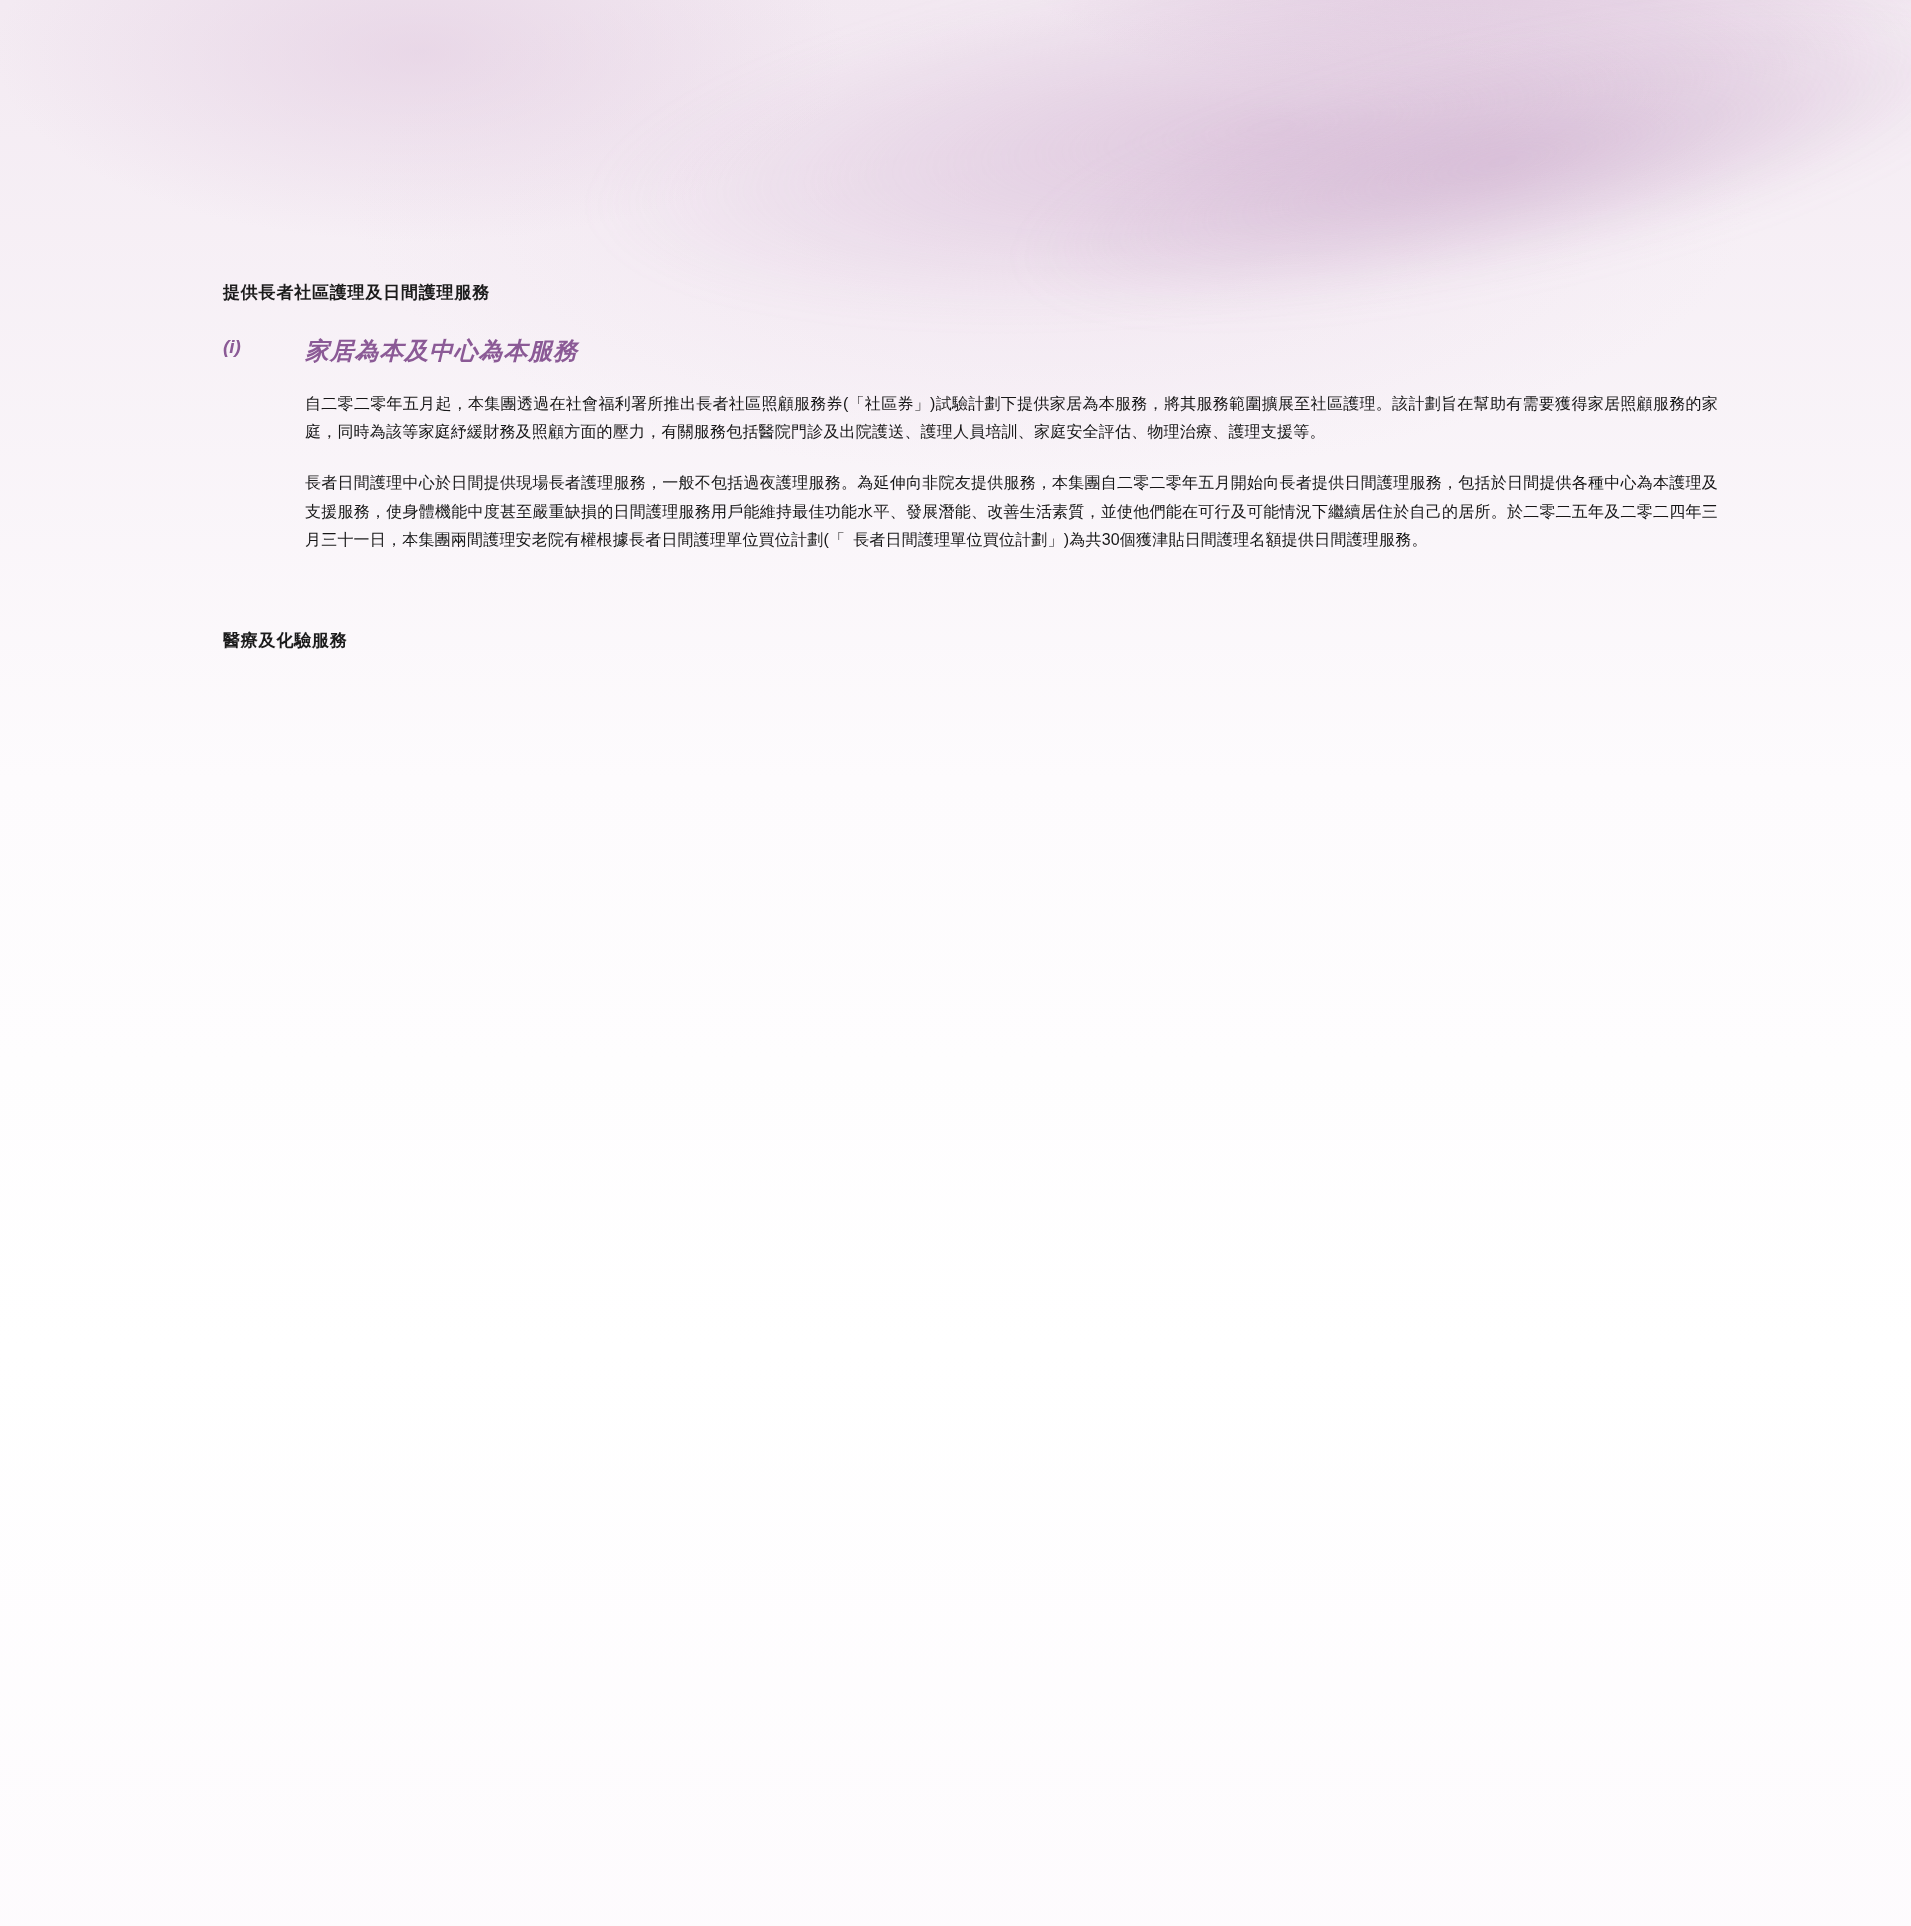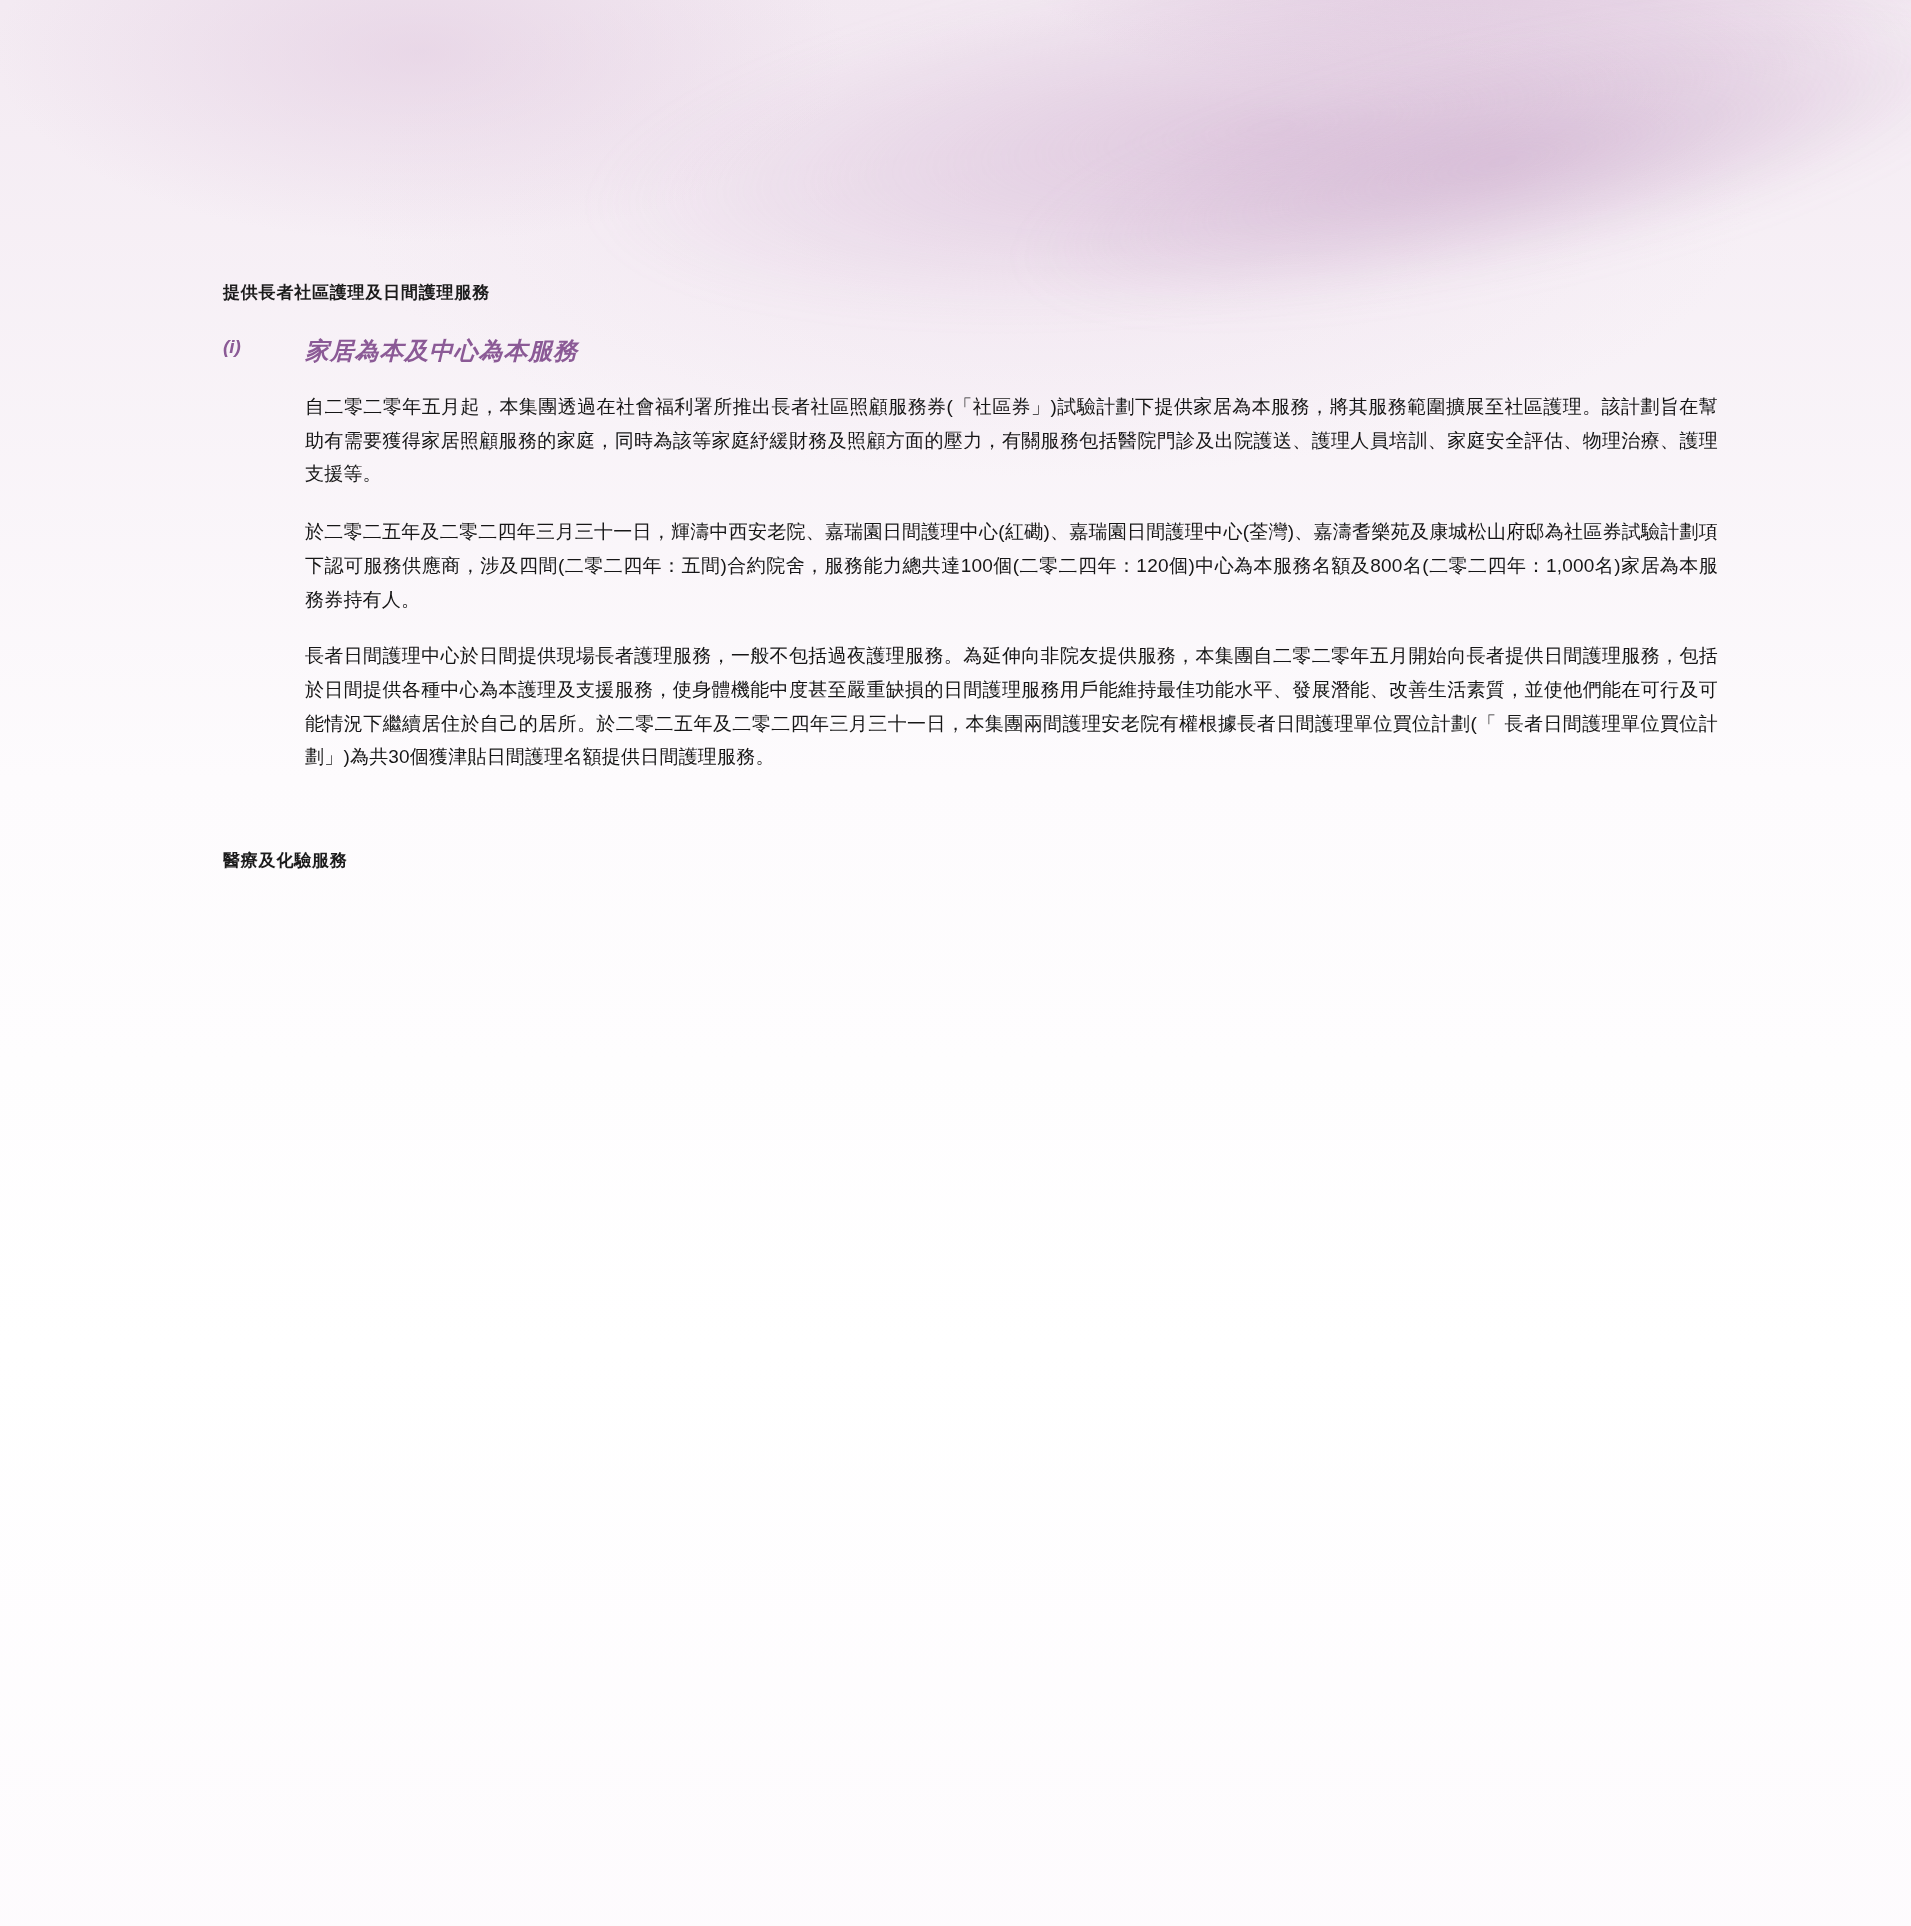--- a/index.html
+++ b/index.html
@@ -102,21 +102,21 @@
 
   .body-block {
     margin-left: 82px;
     margin-top: 22.3px;
   }
   .body-block.nomargin {
     margin-left: 0;
   }
 
   p.para {
-    font-size: 19px;
+    font-size: 16px;
     line-height: 1.78;
     color: #161616;
     margin: 0 0 24px 0;
     text-align: justify;
     text-justify: inter-character;
     letter-spacing: 0.2px;
   }
   p.para:last-child {
     margin-bottom: 0;
   }
@@ -136,21 +136,20 @@
 
 
   <h2 class="section-head">提供長者社區護理及日間護理服務</h2>
 
   <div class="sub-item">
     <div class="sub-num">(i)</div>
     <div class="sub-title">家居為本及中心為本服務</div>
   </div>
   <div class="body-block">
     <p class="para">自二零二零年五月起，本集團透過在社會福利署所推出長者社區照顧服務券(「社區券」)試驗計劃下提供家居為本服務，將其服務範圍擴展至社區護理。該計劃旨在幫助有需要獲得家居照顧服務的家庭，同時為該等家庭紓緩財務及照顧方面的壓力，有關服務包括醫院門診及出院護送、護理人員培訓、家庭安全評估、物理治療、護理支援等。</p>
-    <p class="para">於二零二五年及二零二四年三月三十一日，輝濤中西安老院、嘉瑞園日間護理中心(紅磡)、嘉瑞園日間護理中心(荃灣)、嘉濤耆樂苑及康城松山府邸為社區券試驗計劃項下認可服務供應商，涉及四間(二零二四年：五間)合約院舍，服務能力總共達100個(二零二四年：120個)中心為本服務名額及800名(二零二四年：1,000名)家居為本服務券持有人。</p>
   </div>
 
   <div class="body-block">
     <p class="para">長者日間護理中心於日間提供現場長者護理服務，一般不包括過夜護理服務。為延伸向非院友提供服務，本集團自二零二零年五月開始向長者提供日間護理服務，包括於日間提供各種中心為本護理及支援服務，使身體機能中度甚至嚴重缺損的日間護理服務用戶能維持最佳功能水平、發展潛能、改善生活素質，並使他們能在可行及可能情況下繼續居住於自己的居所。於二零二五年及二零二四年三月三十一日，本集團兩間護理安老院有權根據長者日間護理單位買位計劃(「<b>長者日間護理單位買位計劃</b>」)為共30個獲津貼日間護理名額提供日間護理服務。</p>
   </div>
 
   <h2 class="section-head tight">醫療及化驗服務</h2>
 
 </div>
 

